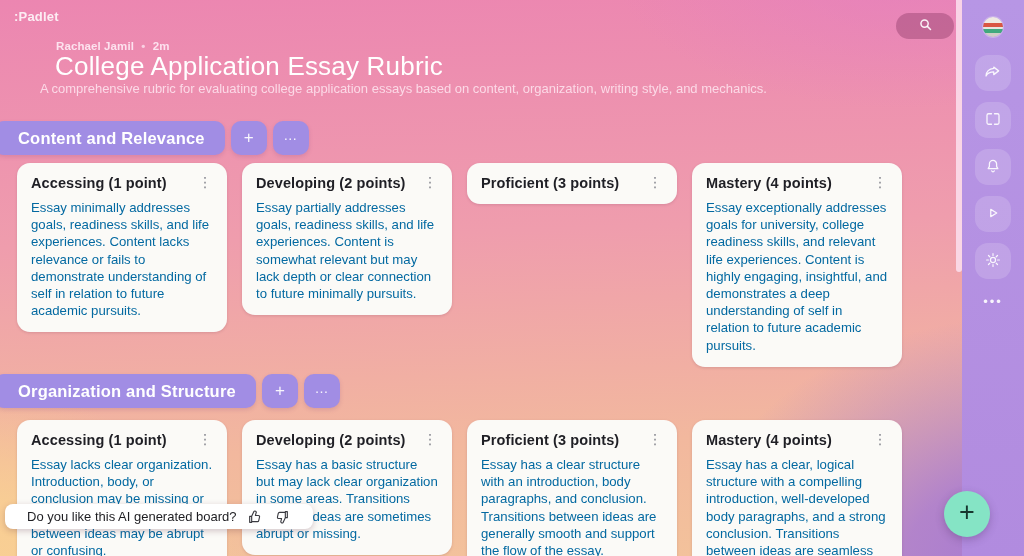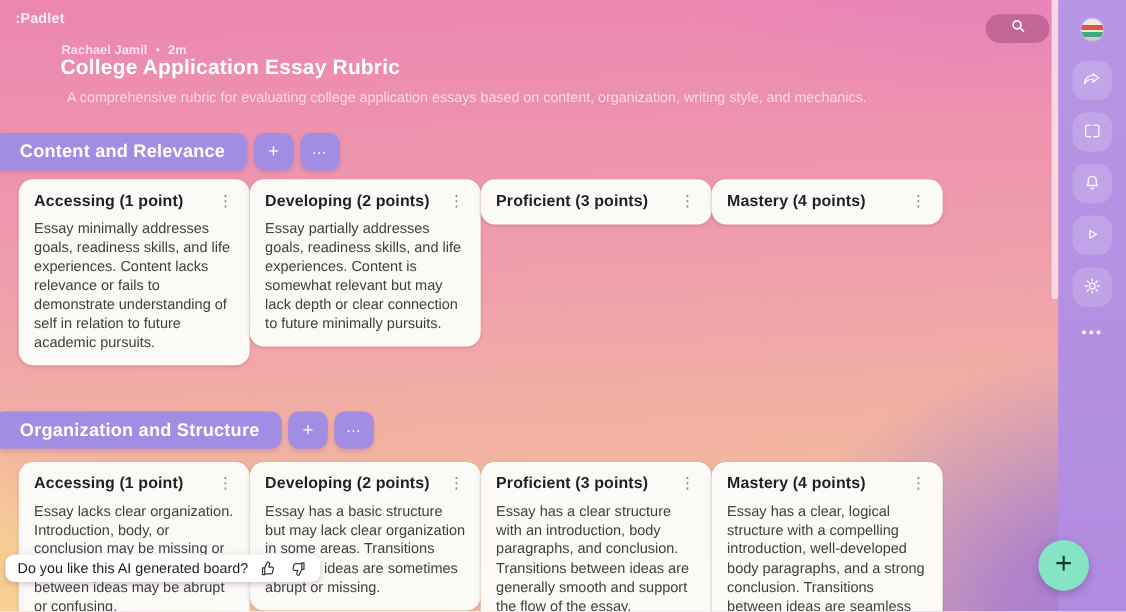--- a/index.html
+++ b/index.html
@@ -22,59 +22,59 @@
     position:absolute; left:896px; top:13px; width:58px; height:26px;
     background:rgba(137,55,100,0.40); border-radius:13px;
     display:flex; align-items:center; justify-content:center; cursor:pointer;
   }
   .search-btn svg{ width:15px; height:15px; }
 
   
   .author-line{ position:absolute; left:56px; top:40px; font-size:11.5px;
                 color:rgba(255,238,247,0.88); font-weight:bold; letter-spacing:0.1px; }
   .author-line .sep{ margin:0 4px; opacity:0.8; }
-  .board-title{ position:absolute; left:55px; top:51px; font-size:19px; font-weight:bold;
+  .board-title{ position:absolute; left:55px; top:51px; font-size:26px; font-weight:normal;
                 color:#ffffff; letter-spacing:0.2px; }
-  .board-subtitle{ position:absolute; left:61px; top:81px; font-size:13px;
+  .board-subtitle{ position:absolute; left:40px; top:81px; font-size:13px;
                    color:rgba(255,233,243,0.82); }
 
   
   .section-row{ position:absolute; left:-6px; display:flex; gap:6px; align-items:stretch; height:34px; }
   .section-row.s1{ top:121px; }
   .section-row.s2{ top:374px; }
   .section-pill{
     background:#a18de4; color:#ffffff; font-weight:bold; font-size:16.5px;
     display:flex; align-items:center; padding:0 20px 0 24px; border-radius:10px;
     box-shadow:0 2px 4px rgba(120,60,120,0.18); letter-spacing:0.2px; cursor:text;
   }
   .section-btn{
     width:36px; background:#a18de4; border:none; border-radius:10px; color:rgba(255,255,255,0.92);
     font-size:17px; display:flex; align-items:center; justify-content:center; cursor:pointer;
     box-shadow:0 2px 4px rgba(120,60,120,0.18); font-family:inherit;
   }
   .section-btn.more{ font-size:14px; letter-spacing:1px; padding-bottom:6px; }
 
   
-  .cards-row{ position:absolute; left:17px; display:flex; align-items:flex-start; }
+  .cards-row{ position:absolute; left:17px; display:flex; gap:15px; align-items:flex-start; }
   .cards-row.r1{ top:163px; }
   .cards-row.r2{ top:420px; }
   .card{
     width:210px; background:#fbfaf7; border-radius:13px; padding:12px 14px 13px;
     box-shadow:0 1px 3px rgba(104,44,70,0.18); cursor:pointer;
   }
   .card-head{ display:flex; justify-content:space-between; align-items:flex-start; }
   .card-title{ font-size:14.5px; font-weight:bold; color:#1f1f25; letter-spacing:0.1px; }
   .kebab{ color:#84848d; font-size:14px; line-height:14px; padding:0 1px; cursor:pointer; }
-  .card-body{ margin-top:8px; font-size:13.2px; line-height:17.2px; color:#404040; }
+  .card-body{ margin-top:8px; font-size:13.2px; line-height:17.2px; color:#0369a1; }
 
   
   .toast{
     position:absolute; left:5px; top:504px; height:25px; border-radius:8px;
     background:#ffffff; box-shadow:0 2px 6px rgba(90,40,60,0.25);
-    display:flex; align-items:center; gap:9px; padding:0 11px; z-index:6;
+    display:flex; align-items:center; gap:9px; padding:0 22px; z-index:6;
   }
   .toast-text{ font-size:13px; color:#1d1d21; }
   .thumb-btn{ background:none; border:none; cursor:pointer; display:flex; padding:1px; }
   .thumb-btn svg{ width:16px; height:16px; }
 
   
   .sidebar{
     position:absolute; right:0; top:0; width:62px; height:556px;
     background:linear-gradient(180deg,#b796e5 0%, #b18bdf 100%);
     display:flex; flex-direction:column; align-items:center; z-index:4;
@@ -156,20 +156,21 @@
       <div class="card-head">
         <div class="card-title">Proficient (3 points)</div>
         <div class="kebab">⋮</div>
       </div>
     </div>
     <div class="card">
       <div class="card-head">
         <div class="card-title">Mastery (4 points)</div>
         <div class="kebab">⋮</div>
       </div>
+      <div class="card-body">Essay exceptionally addresses goals for university, college readiness skills, and relevant life experiences. Content is highly engaging, insightful, and demonstrates a deep understanding of self in relation to future academic pursuits.</div>
     </div>
   </div>
 
   <div class="section-row s2">
     <div class="section-pill">Organization and Structure</div>
     <button class="section-btn">+</button>
     <button class="section-btn more">…</button>
   </div>
 
   <div class="cards-row r2">

